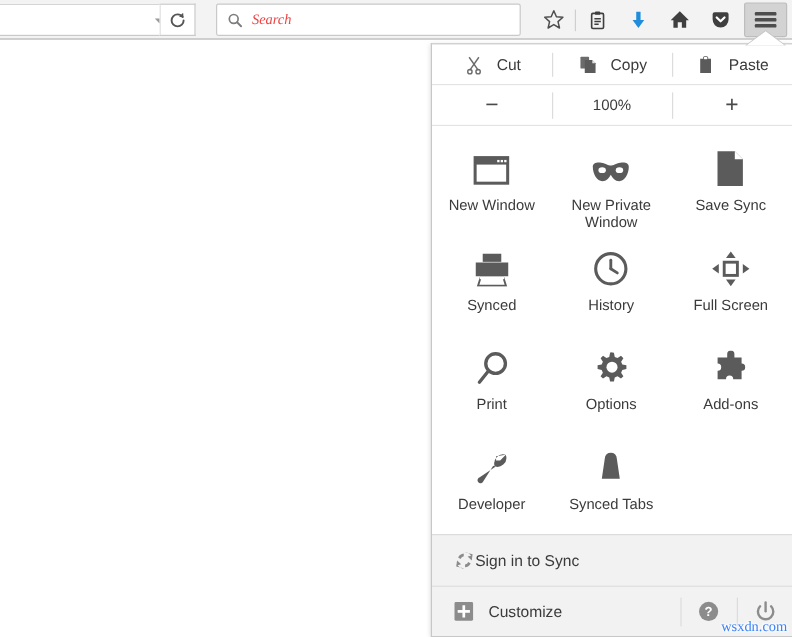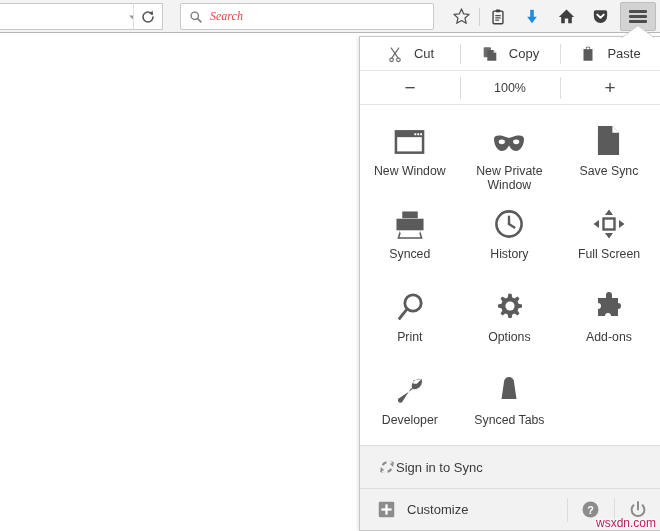--- a/index.html
+++ b/index.html
@@ -129,22 +129,22 @@
   .customize-row { bottom: 0; height: 42px; padding-left: 18px; gap: 16px; }
   .footer-label { font-size: 13px; color: #3b3b3b; }
   .footer-right { margin-left: auto; display: flex; align-items: center; height: 42px; }
   .footer-ico-btn { width: 47px; height: 42px; display: flex; align-items: center; justify-content: center; position: relative; }
   .footer-ico-btn::before {
     content: ""; position: absolute; left: 0; top: 9px; width: 1px; height: 24px; background: #dcdcdc;
   }
 
   .watermark {
     position: absolute; right: 4px; bottom: 1px;
-    font-size: 12px; color: #be185d; z-index: 40;
-    font-family: Liberation Sans, sans-serif;
+    font-size: 12px; color: #3b82f6; z-index: 40;
+    font-family: Liberation Serif, serif;
     text-shadow: 0 0 2px #fff, 0 0 3px #fff, 1px 1px 2px #fff, -1px -1px 2px #fff;
   }
 </style>
 </head>
 <body>
 
 <div id="root">
 
   <div class="content"></div>
 

